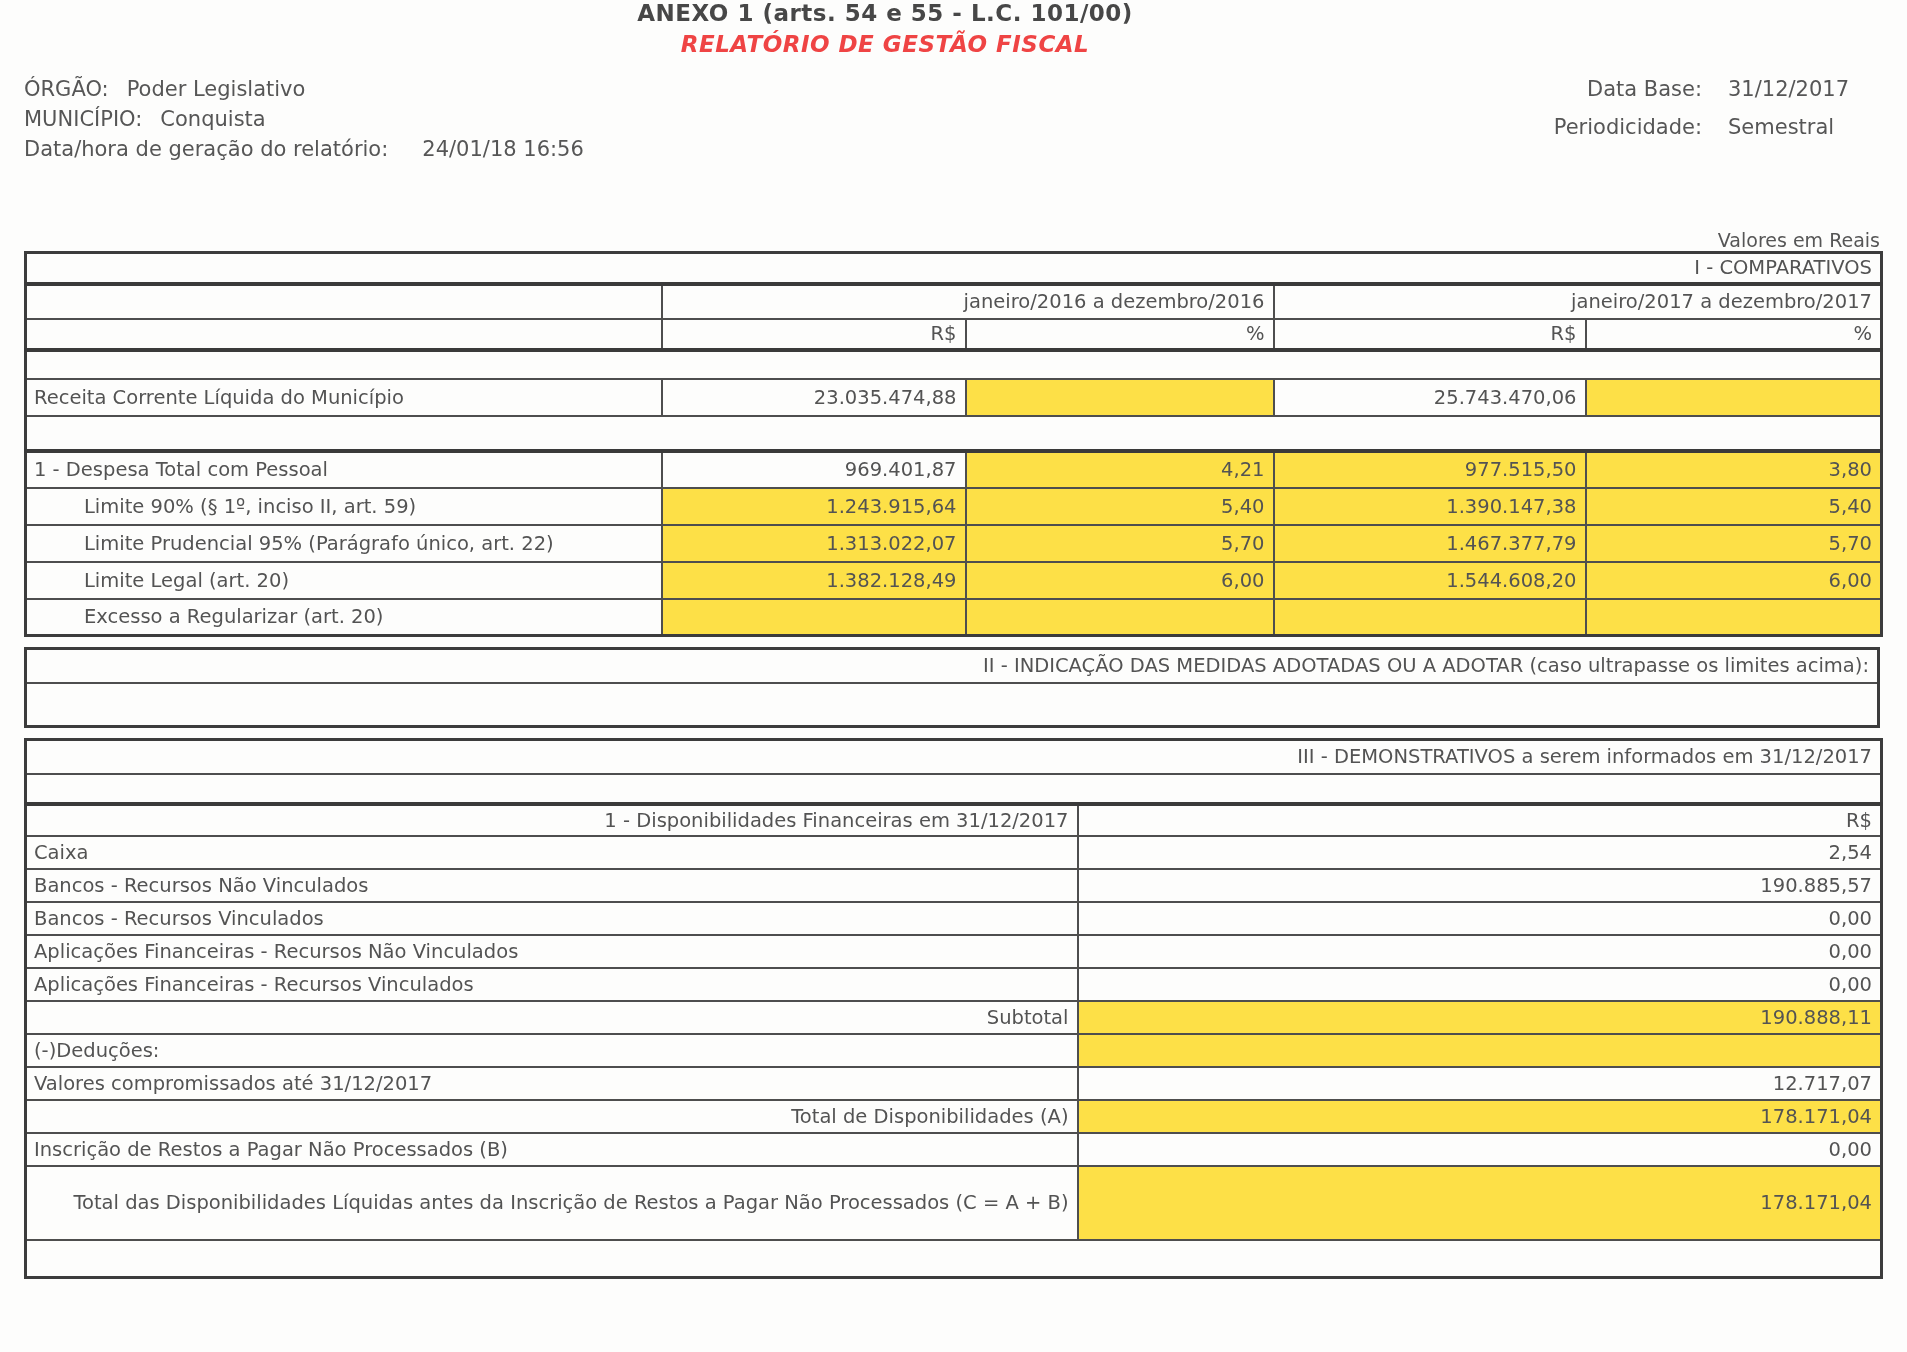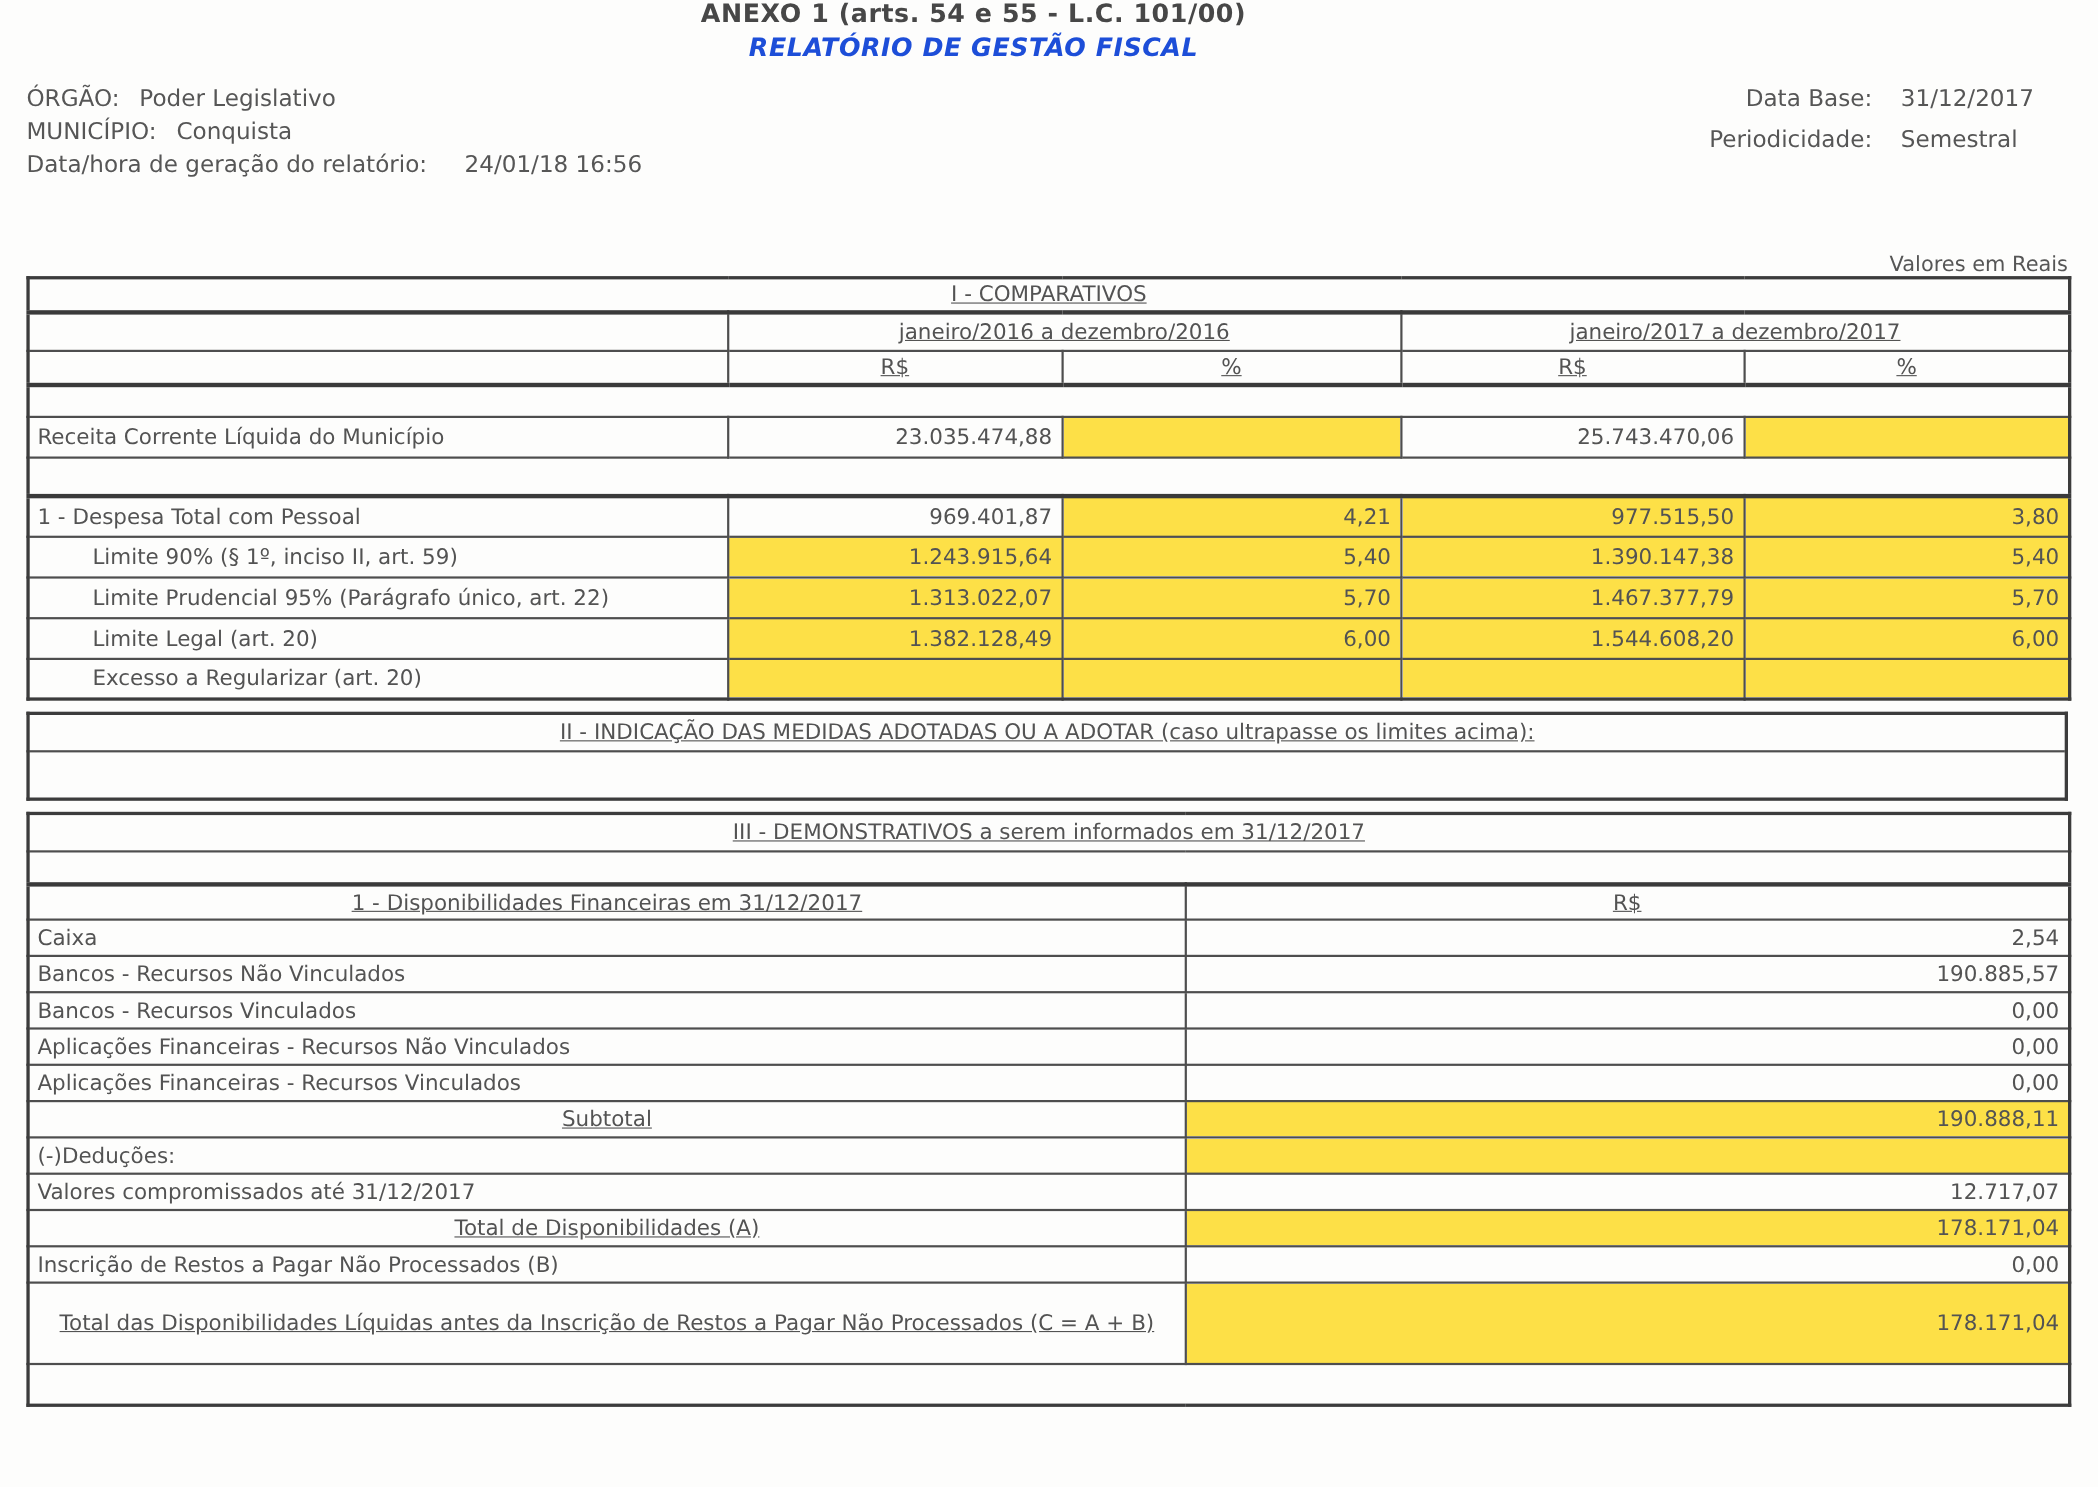--- a/index.html
+++ b/index.html
@@ -7,40 +7,40 @@
   body {
     background:#fdfdfc;
     font-family:"DejaVu Sans", sans-serif;
     color:#525252;
   }
   .page { width:1907px; height:1352px; position:relative; }
 
   
   .title-block { width:1770px; text-align:center; }
   .title-annex { font-size:23px; font-weight:bold; color:#474747; letter-spacing:0.5px; }
-  .title-report { font-size:23px; font-weight:bold; font-style:italic; color:#1d4ed8; margin-top:5px; letter-spacing:0.5px; }
+  .title-report { font-size:23px; font-weight:bold; font-style:italic; color:#ef4444; margin-top:5px; letter-spacing:0.5px; }
 
   
   .meta { margin:20px 27px 0 24px; display:flex; justify-content:space-between; font-size:21px; color:#565656; }
   .meta-left .mrow { display:flex; margin-bottom:6px; }
   .meta-left .mlabel { margin-right:18px; }
   .meta-right { display:grid; grid-template-columns:auto 160px; column-gap:18px; row-gap:6px; height:70px; }
   .meta-right .mlabel { text-align:right; }
   .meta-right .mvalue { text-align:left; padding-left:8px; }
 
   
   .currency-note { width:1880px; text-align:right; font-size:19px; margin-top:62px; color:#565656; }
 
   
   table { border-collapse:collapse; table-layout:fixed; margin-left:24px; width:1856px; }
   td { border:2px solid #4e4e4e; font-size:19.5px; color:#535353; padding:2px 8px; overflow:hidden; }
   .outer { border:3px solid #3c3c3c; }
   .sh { background:#fde047;margin-left:40px; }            
   .num { text-align:right; }
-  .ctr { text-align:center;text-decoration:underline; }
+  .ctr { text-align:right; }
   .lbl { text-align:left; padding-left:7px; }
   .ind { padding-left:57px; }
   .heavy-bottom { border-bottom:4px solid #3a3a3a; }
   .spacer td { border-left:none; border-right:none; }
 
   
   .t1 .r-title td { height:31px; }
   .t1 .r-period td { height:35px; }
   .t1 .r-units td { height:31px; }
   .t1 .r-sp1 td { height:29px; }

